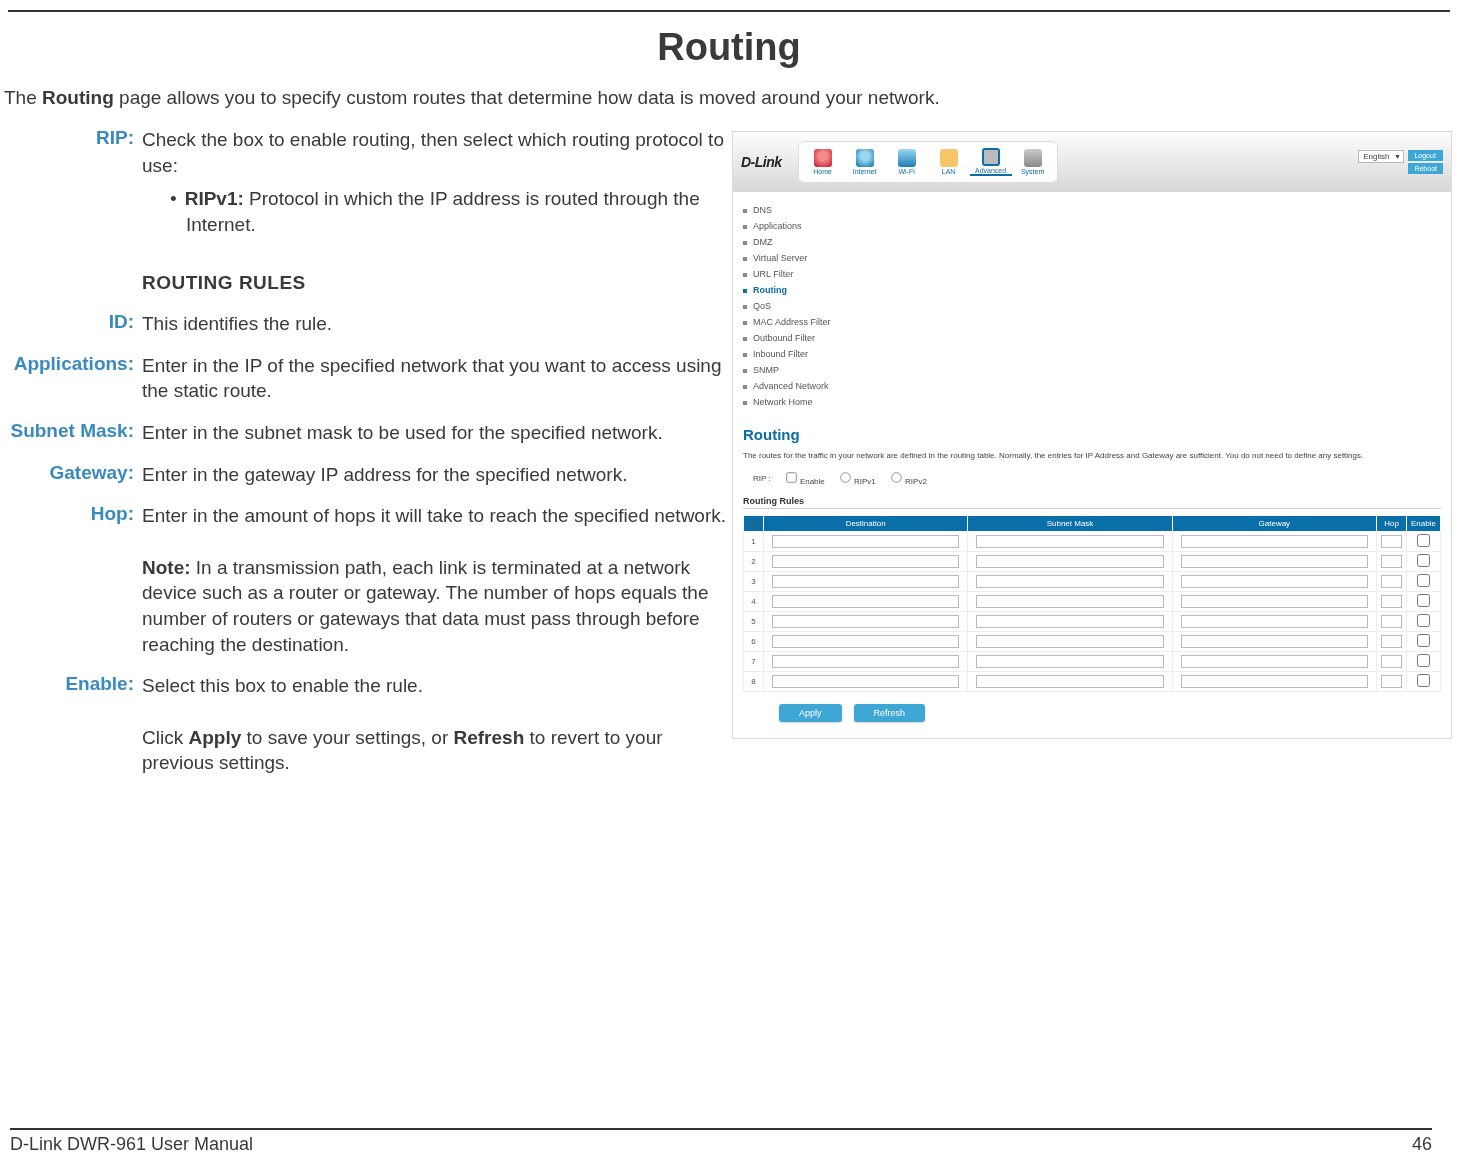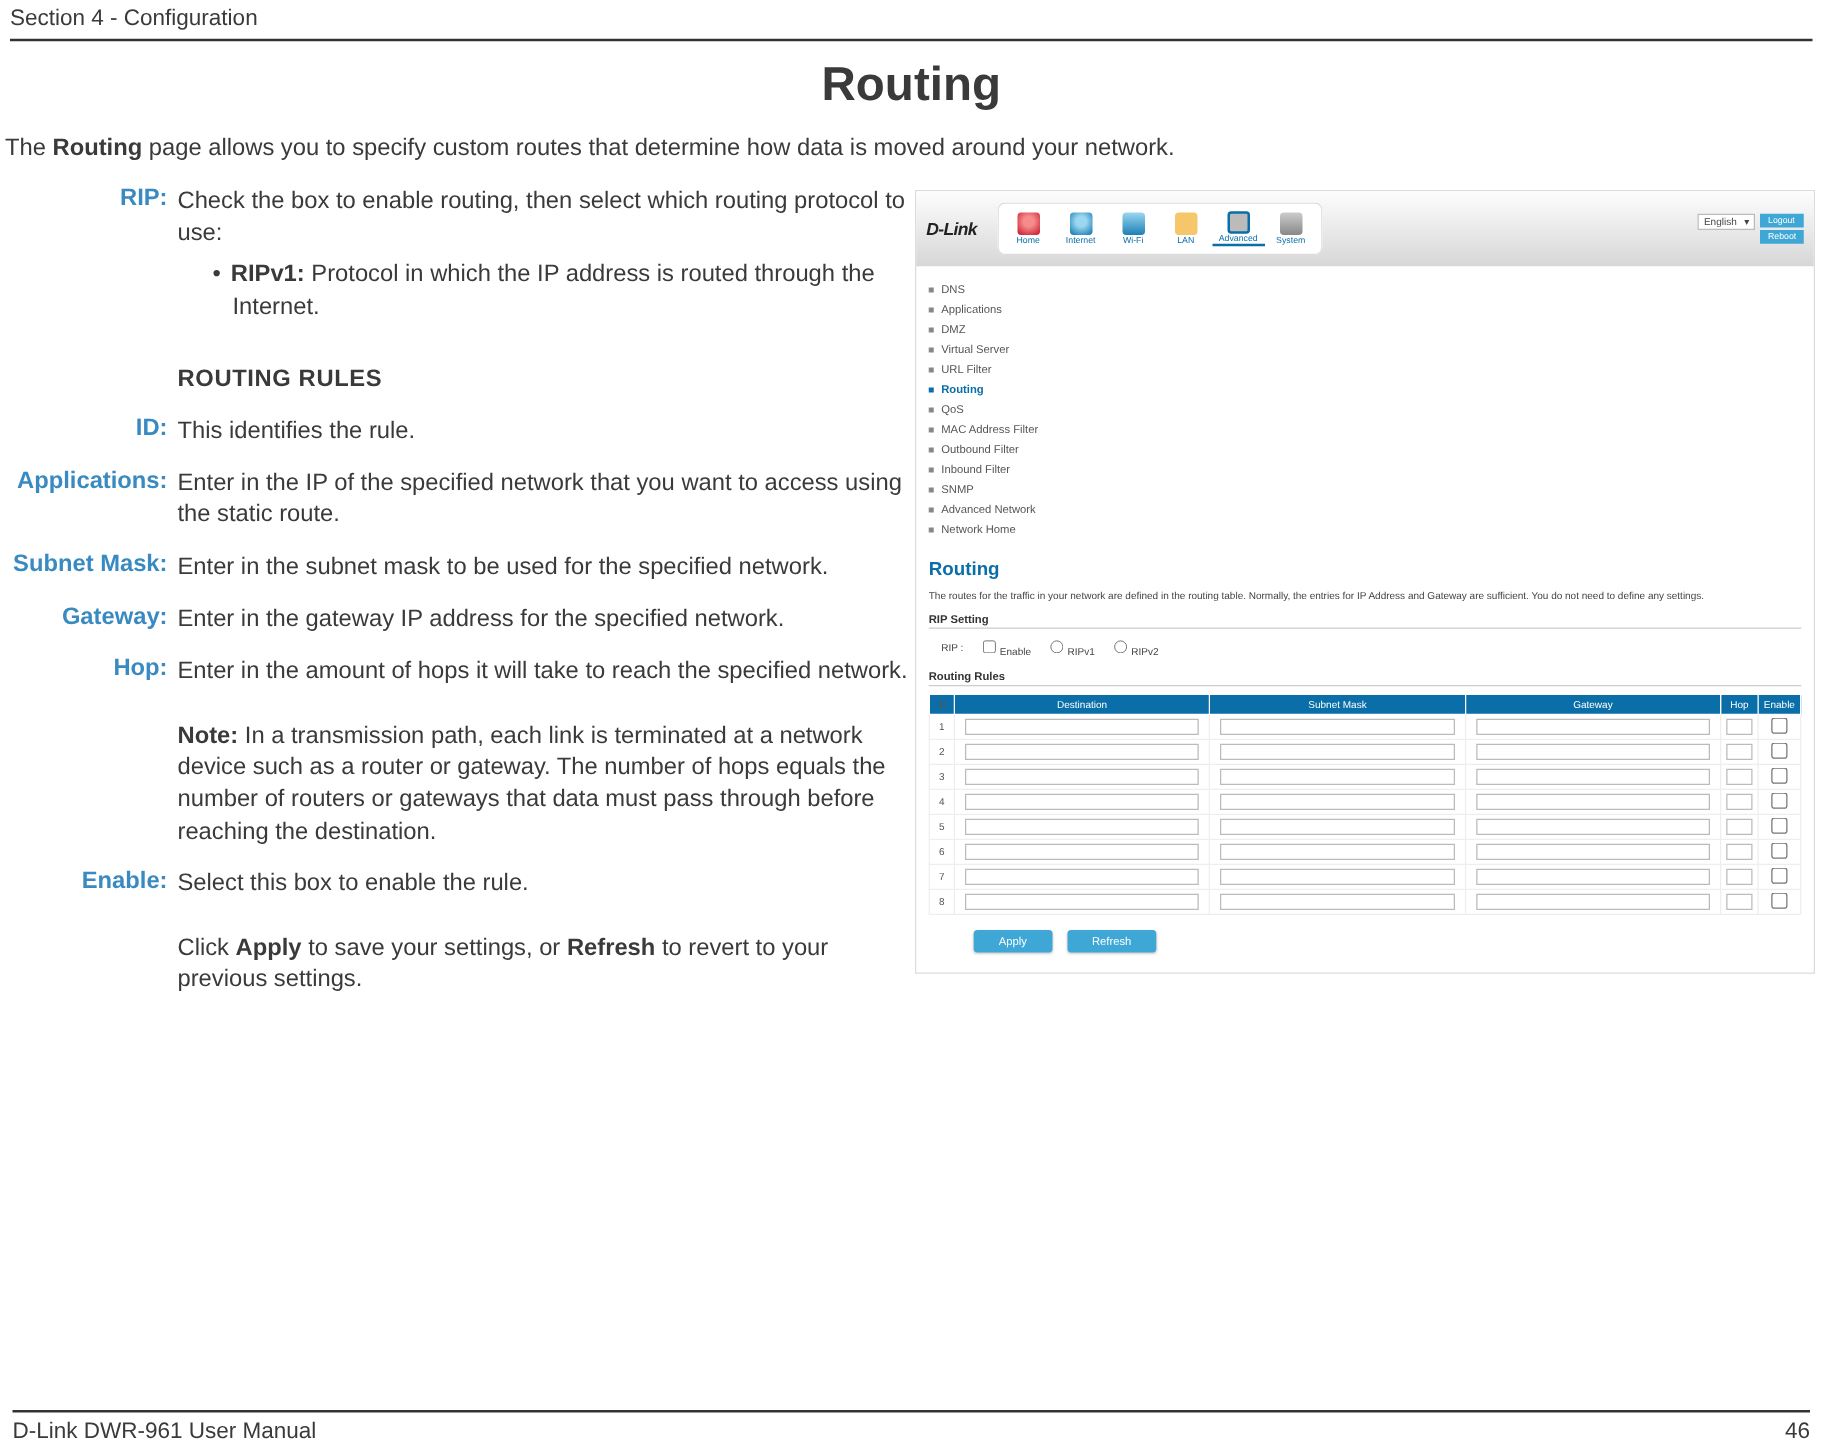--- a/index.html
+++ b/index.html
@@ -241,40 +241,39 @@
     border-radius: 3px;
     font-size: 9px;
     padding: 4px 20px;
     cursor: pointer;
     box-shadow: 0 1px 2px rgba(0,0,0,0.2);
   }
   .ui-btn.alt { background: #3fa7d6; }
   
   .page-footer {
     position: absolute;
-    bottom: 6px; left: 0; right: 0;
+    bottom: 6px; left: 0; right: 16px;
     padding: 0 10px;
   }
   .rule-bot {
     border: none;
     border-top: 2px solid #333;
     margin-bottom: 4px;
   }
   .footer-row {
     display: flex;
     justify-content: space-between;
     font-size: 18px;
     color: #3a3a3a;
   }
 </style>
 </head>
 <body>
 
 <div class="page-header">
-  <div class="section-label">Section 4 - Configuration</div>
   <hr class="rule-top">
 </div>
 
 <h1 class="page-title">Routing</h1>
 
 <p class="intro">
   <span>The </span><b>Routing</b><span> page allows you to specify custom routes that determine how data is moved around your network.</span>
 </p>
 
 <div class="main-row">
@@ -373,21 +372,20 @@
             <li>MAC Address Filter</li>
             <li>Outbound Filter</li>
             <li>Inbound Filter</li>
             <li>SNMP</li>
             <li>Advanced Network</li>
             <li>Network Home</li>
           </ul>
         <div class="ui-content">
           <div class="ui-h1">Routing</div>
           <div class="ui-desc">The routes for the traffic in your network are defined in the routing table. Normally, the entries for IP Address and Gateway are sufficient. You do not need to define any settings.</div>
-          <div class="ui-sec">RIP Setting</div>
           <div class="ui-rip-row">
             <span>RIP :</span>
             <label><input type="checkbox" style=""> <span>Enable</span></label>
             <label><input type="radio" name="ripv" style=""> <span>RIPv1</span></label>
             <label><input type="radio" name="ripv" style=""> <span>RIPv2</span></label>
           </div>
           <div class="ui-sec">Routing Rules</div>
           <table class="ui-table">
             <thead>
               <tr>

